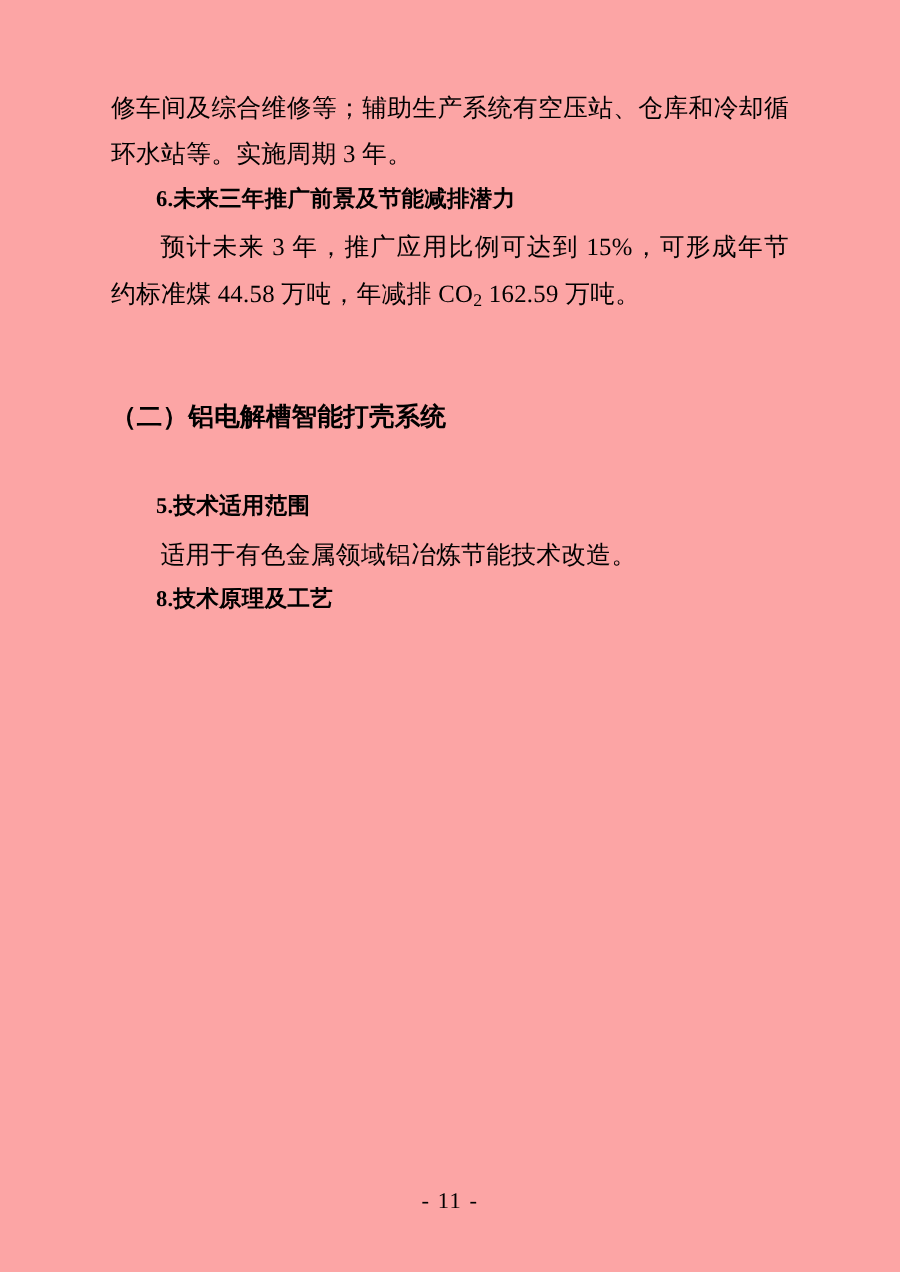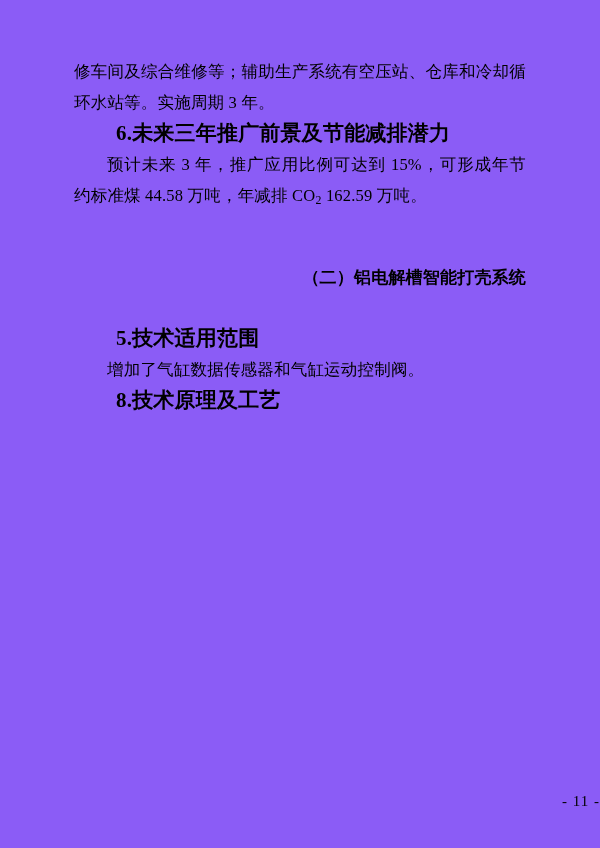--- a/index.html
+++ b/index.html
@@ -13,66 +13,66 @@
     font-family: "Liberation Serif", "DejaVu Serif", serif;
     color: #000000;
     overflow: hidden;
   }
   .page {
     position: relative;
     width: 600px;
     height: 848px;
     box-sizing: border-box;
     padding: 56px 74px 0 74px;
-    background: #8b5cf6;
+    background: #fca5a5;
   }
   .doc-body {
     font-size: 16.5px;
     line-height: 31px;
     text-align: justify;
     letter-spacing: 0.2px;
   }
   .para {
     margin: 0;
     text-indent: 2em;
   }
   .para.flush {
     text-indent: 0;
   }
   .heading {
     margin: 0;
     font-weight: bold;
     text-indent: 2em;
-    font-size: 21px;
+    font-size: 15px;
     line-height: 31px;
     font-family: "Liberation Serif", "DejaVu Serif", serif;
   }
   .section-title {
     margin: 0;
-    text-align: right;
+    text-align: left;
     font-weight: bold;
     font-size: 17px;
     line-height: 31px;
   }
   .spacer-lg {
     height: 46px;
   }
   .spacer-md {
     height: 30px;
   }
   sub {
     font-size: 0.72em;
     vertical-align: -0.28em;
   }
   .footer {
     position: absolute;
     left: 0;
     right: 0;
     bottom: 38px;
-    text-align: right;
+    text-align: center;
     font-size: 15px;
     letter-spacing: 1px;
     font-family: "Liberation Serif", "DejaVu Serif", serif;
   }
 </style>
 </head>
 <body>
 
 <div class="page">
   <div class="doc-body">
@@ -85,21 +85,21 @@
     <p class="para"><span>预计未来 3 年，推广应用比例可达到 15%，可形成年节约标准煤 44.58 万吨，年减排 CO</span><sub>2</sub><span> 162.59 万吨。</span></p>
 
     <div class="spacer-lg"></div>
 
     <p class="section-title">（二）铝电解槽智能打壳系统</p>
 
     <div class="spacer-md"></div>
 
     <p class="heading">5.技术适用范围</p>
 
-    <p class="para">增加了气缸数据传感器和气缸运动控制阀。</p>
+    <p class="para">适用于有色金属领域铝冶炼节能技术改造。</p>
 
     <p class="heading">8.技术原理及工艺</p>
 
 
   </div>
 
   <div class="footer">- 11 -</div>
 </div>
 
 </body></html>

